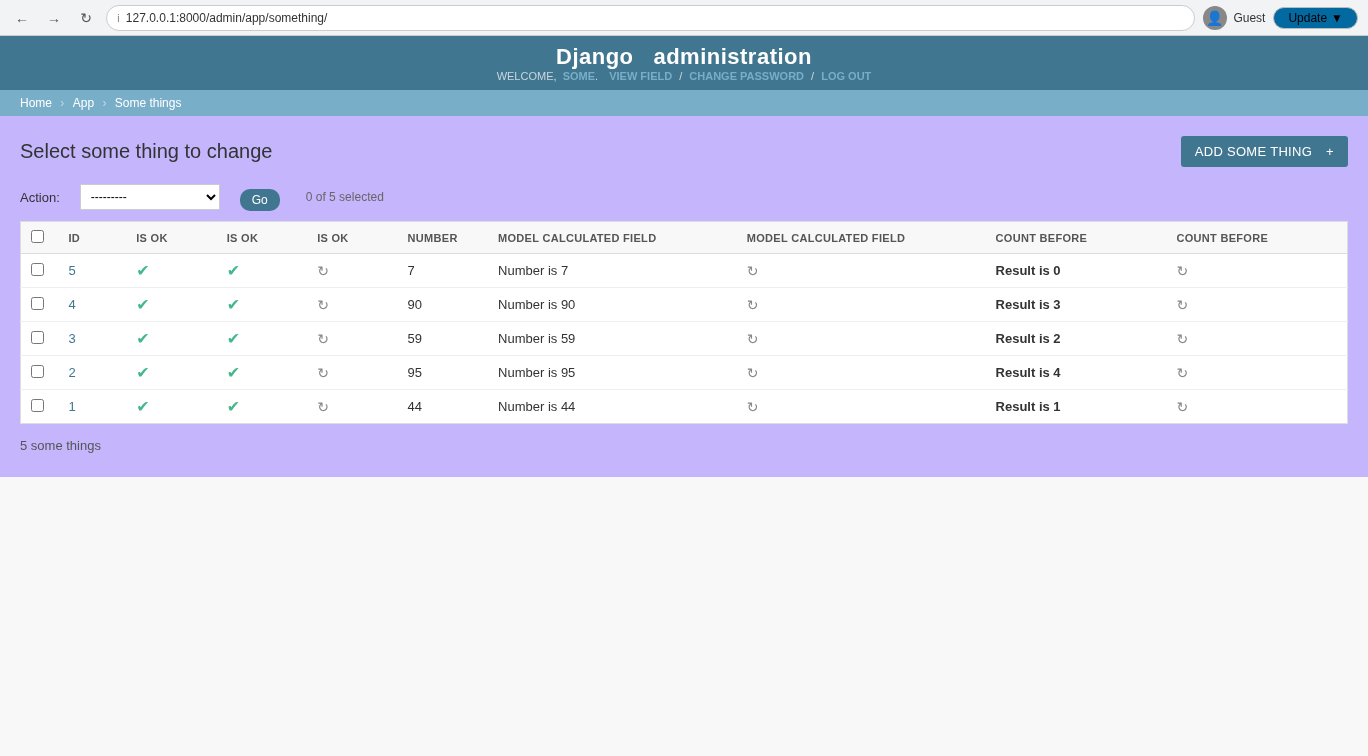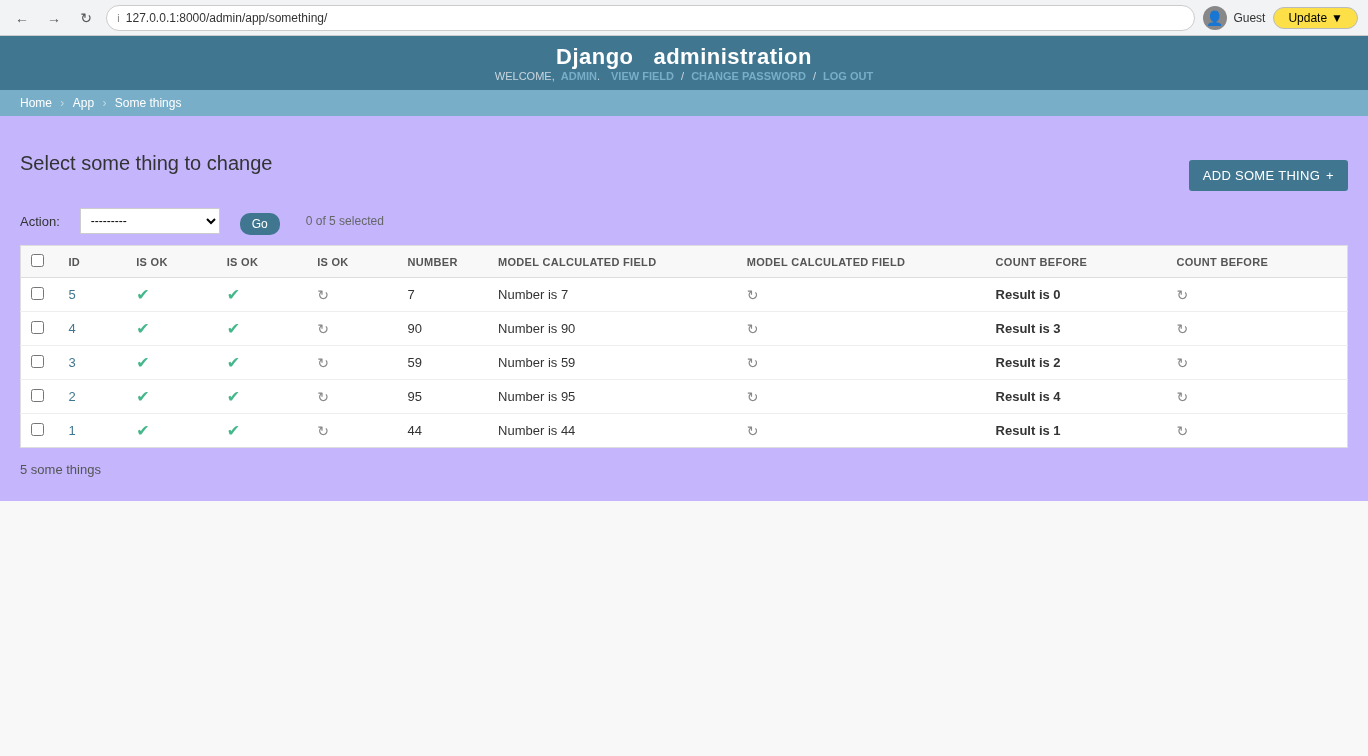--- a/index.html
+++ b/index.html
@@ -33,21 +33,21 @@
       background: #fff;
       display: flex;
       align-items: center;
       padding: 0 10px;
       font-size: 12px;
       color: #333;
       gap: 6px;
     }
     .address-bar-icon { color: #888; font-size: 11px; }
     .update-btn {
-      background: #fde047;
+      background: #0369a1;
       border: 1px solid #bbb;
       border-radius: 13px;
       padding: 3px 14px;
       font-size: 12px;
       cursor: pointer;
       display: flex; align-items: center; gap: 4px;
     }
     .guest-area {
       display: flex; align-items: center; gap: 6px;
       font-size: 12px;
@@ -120,24 +120,23 @@
       color: #333;
     }
     .add-button {
       background: #417690;
       color: #fff;
       border: none;
       padding: 8px 14px;
       font-size: 13px;
       cursor: pointer;
       border-radius: 3px;
-      display: flex; align-items: center; gap: 6px;
+      display: flex; align-items: center; gap: 14px;
       text-decoration: none;
       letter-spacing: 0.3px;
-      margin-top: 24px;
     }
 
     
     .action-bar {
       display: flex;
       align-items: center;
       gap: 20px;
       margin-bottom: 10px;
     }
     .action-label { font-size: 13px; color: #333; }
@@ -246,21 +245,21 @@
 </div>
 
 <div class="django-header">
   <div class="django-title">
     <span>Django</span>
     &nbsp;
     <span>administration</span>
   </div>
   <div class="django-user-info">
     <span>WELCOME,</span>
-    &nbsp;<a href="#">ADMIN</a>.
+    &nbsp;<a href="#">SOME</a>.
     <span class="sep"></span>
     <a href="#">VIEW FIELD</a>
     <span class="sep"> /</span>
     <a href="#">CHANGE PASSWORD</a>
     <span class="sep"> /</span>
     <a href="#">LOG OUT</a>
   </div>
 </div>
 
 <div class="breadcrumb-bar">

